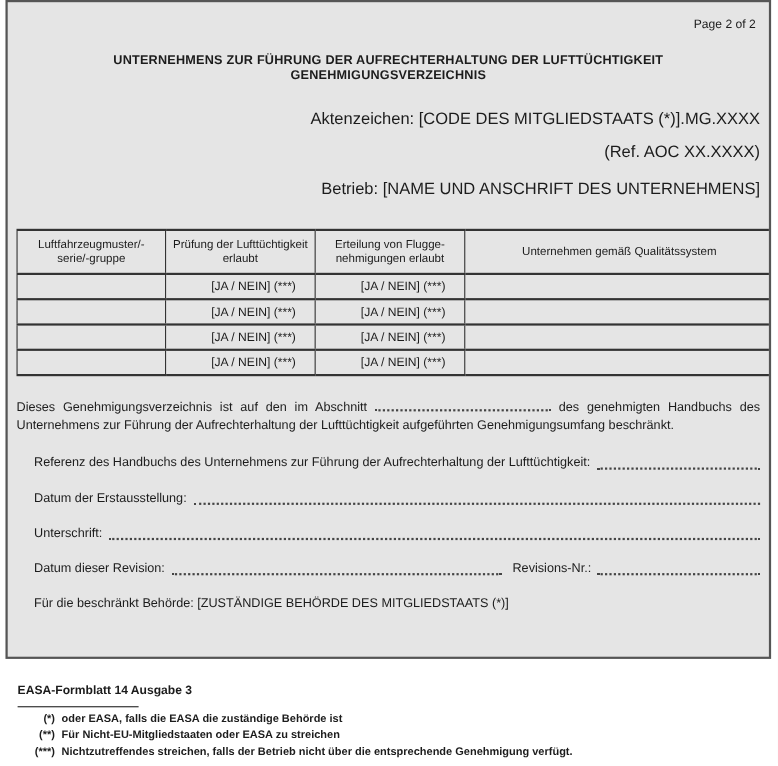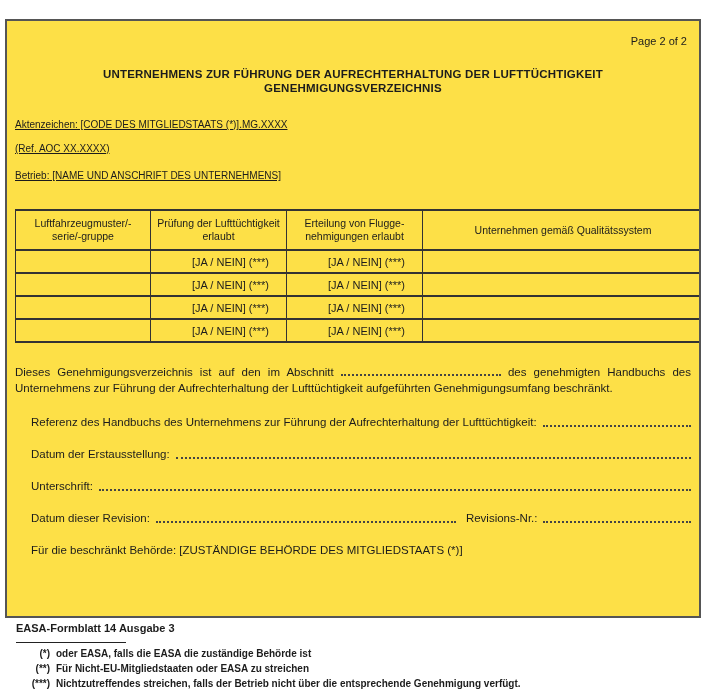--- a/index.html
+++ b/index.html
@@ -7,24 +7,24 @@
     width: 707px; height: 696px;
     background: #ffffff;
     font-family: "Liberation Sans", "DejaVu Sans", sans-serif;
     color: #1c1c1c;
     -webkit-font-smoothing: antialiased;
   }
   .sheet { position: relative; width: 707px; height: 696px; overflow: hidden; }
 
   .form-box {
     position: absolute;
-    left: 5px; top: 19px;
+    left: 5px; top: 0;
     width: 696px; height: 599px;
     border: 2px solid #555;
-    background: #fde047;
+    background: #e5e5e5;
     padding: 8px 8px 0 8px;
     overflow: hidden;
   }
 
   .page-indicator {
     text-align: right;
     font-size: 11px;
     padding-right: 4px;
     padding-top: 6px;
     color: #1c1c1c;
@@ -32,21 +32,21 @@
 
   .title-block {
     margin-top: 20px;
     text-align: center;
     font-weight: bold;
     font-size: 11.5px;
     line-height: 14px;
     letter-spacing: 0.2px;
   }
 
-  .center-line { text-align: left; font-size: 10px; text-decoration: underline; }
+  .center-line { text-align: right; font-size: 15px; }
   .ref-line   { margin-top: 24px; }
   .aoc-line   { margin-top: 13px; }
   .op-line    { margin-top: 16px; }
 
   table.approval-table {
     margin-top: 28px;
     width: 688px;
     border-collapse: collapse;
     table-layout: fixed;
   }
@@ -85,21 +85,21 @@
   }
   .leader-inline {
     display: inline-block;
     width: 160px;
     border-bottom: 2px dotted #444;
     height: 10px;
     vertical-align: baseline;
   }
   .field-line {
     display: flex;
-    align-items: center;
+    align-items: flex-end;
     font-size: 11.5px;
     margin-top: 20px;
     white-space: nowrap;
     padding-left: 16px;
   }
   .field-line .lbl { flex: 0 0 auto; }
   .leader-fill {
     flex: 1 1 auto;
     border-bottom: 2px dotted #444;
     height: 10px;

